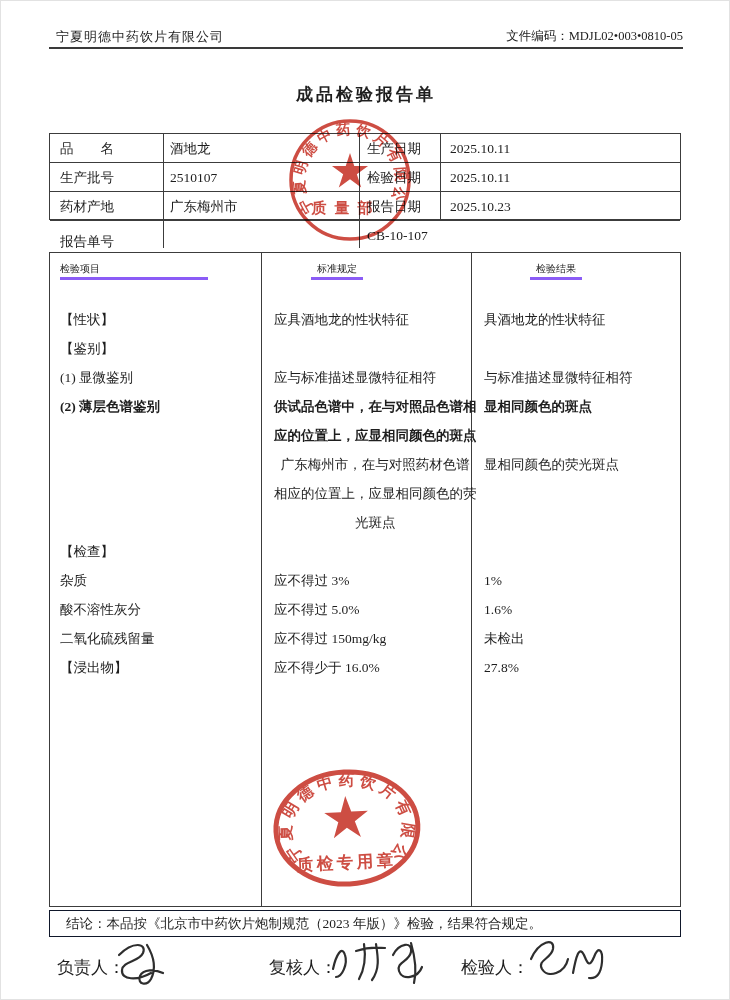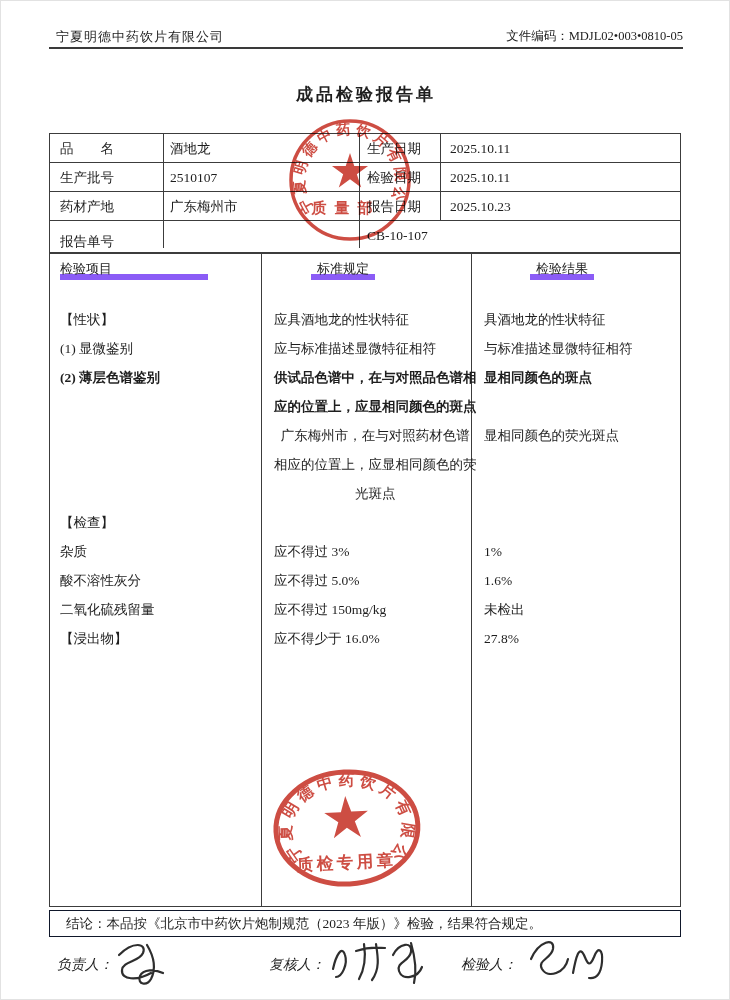--- a/index.html
+++ b/index.html
@@ -25,45 +25,45 @@
   
   .title { left:0; width:730px; top:82px; text-align:center;
            font-size:17px; font-weight:bold; letter-spacing:3px; }
 
   
   .tbl { border:1px solid #3c3c3c; background:transparent; }
   .vline { position:absolute; top:0; width:1px; background:#3c3c3c; }
   .hline { position:absolute; left:0; right:0; height:1px; background:#3c3c3c; }
 
   
-  .info-table { left:48px; top:132px; width:632px; height:121px; }
+  .info-table { left:48px; top:132px; width:632px; height:87px; }
   .ic { position:absolute; height:29px; line-height:29px; font-size:13.5px; white-space:nowrap; }
 
   
   .main-table { left:48px; top:251px; width:632px; height:655px; }
-  .mth { position:absolute; top:6px; height:21px; line-height:20px; font-size:13px;
-         border-bottom:6px solid #8b5cf6; white-space:nowrap; }
+  .mth { position:absolute; top:6px; height:21px; line-height:20px; font-size:10px;
+         border-bottom:3px solid #8b5cf6; white-space:nowrap; }
   .mth.item { left:10px; width:148px; }
   .mth.std  { left:261px; padding:0 6px; }
   .mth.res  { left:480px; padding:0 6px; }
   .tbody { position:absolute; left:0; top:52px; width:100%; }
   .trow { position:relative; width:100%; }
   .rh1 { height:29px; } .rh2 { height:58px;font-weight:bold; } .rh3 { height:87px; }
   .trow .c1 { position:absolute; left:10px;  top:0; }
   .trow .c2 { position:absolute; left:224px; top:0; }
   .trow .c3 { position:absolute; left:434px; top:0; }
   .ln { height:29px; line-height:29px; font-size:13.5px; white-space:nowrap;text-align:center; }
 
   
   .conclusion { left:48px; top:909px; width:632px; height:27px;
                 border:1px solid #0f172a; font-size:13.5px; line-height:25px;
                 padding-left:16px; white-space:nowrap; }
 
   
-  .sig-label { font-size:14px; white-space:nowrap;font-style:italic; }
+  .sig-label { font-size:17px; white-space:nowrap; }
   .sig-svg { position:absolute; }
   .sig-svg path { fill:none; stroke:#1c1c1c; stroke-width:2.2;
                   stroke-linecap:round; stroke-linejoin:round; opacity:.92; }
 
   
   .stamp { position:absolute; mix-blend-mode:multiply; opacity:.9; }
   .stamp text { font-family:"Liberation Sans","DejaVu Sans",sans-serif; font-weight:bold; }
 </style>
 </head>
 <body>
@@ -116,20 +116,23 @@
       <div class="trow rh1">
         <div class="c1 ln">【性状】</div>
         <div class="c2">
             <div class="ln">应具酒地龙的性状特征</div>
           </div>
         <div class="c3">
             <div class="ln">具酒地龙的性状特征</div>
           </div>
       </div>
 
+      <div class="trow rh1">
+        <div class="c1 ln">【鉴别】</div>
+      </div>
 
       <div class="trow rh1">
         <div class="c1 ln">(1) 显微鉴别</div>
         <div class="c2">
             <div class="ln">应与标准描述显微特征相符</div>
           </div>
         <div class="c3">
             <div class="ln">与标准描述显微特征相符</div>
           </div>
       </div>

